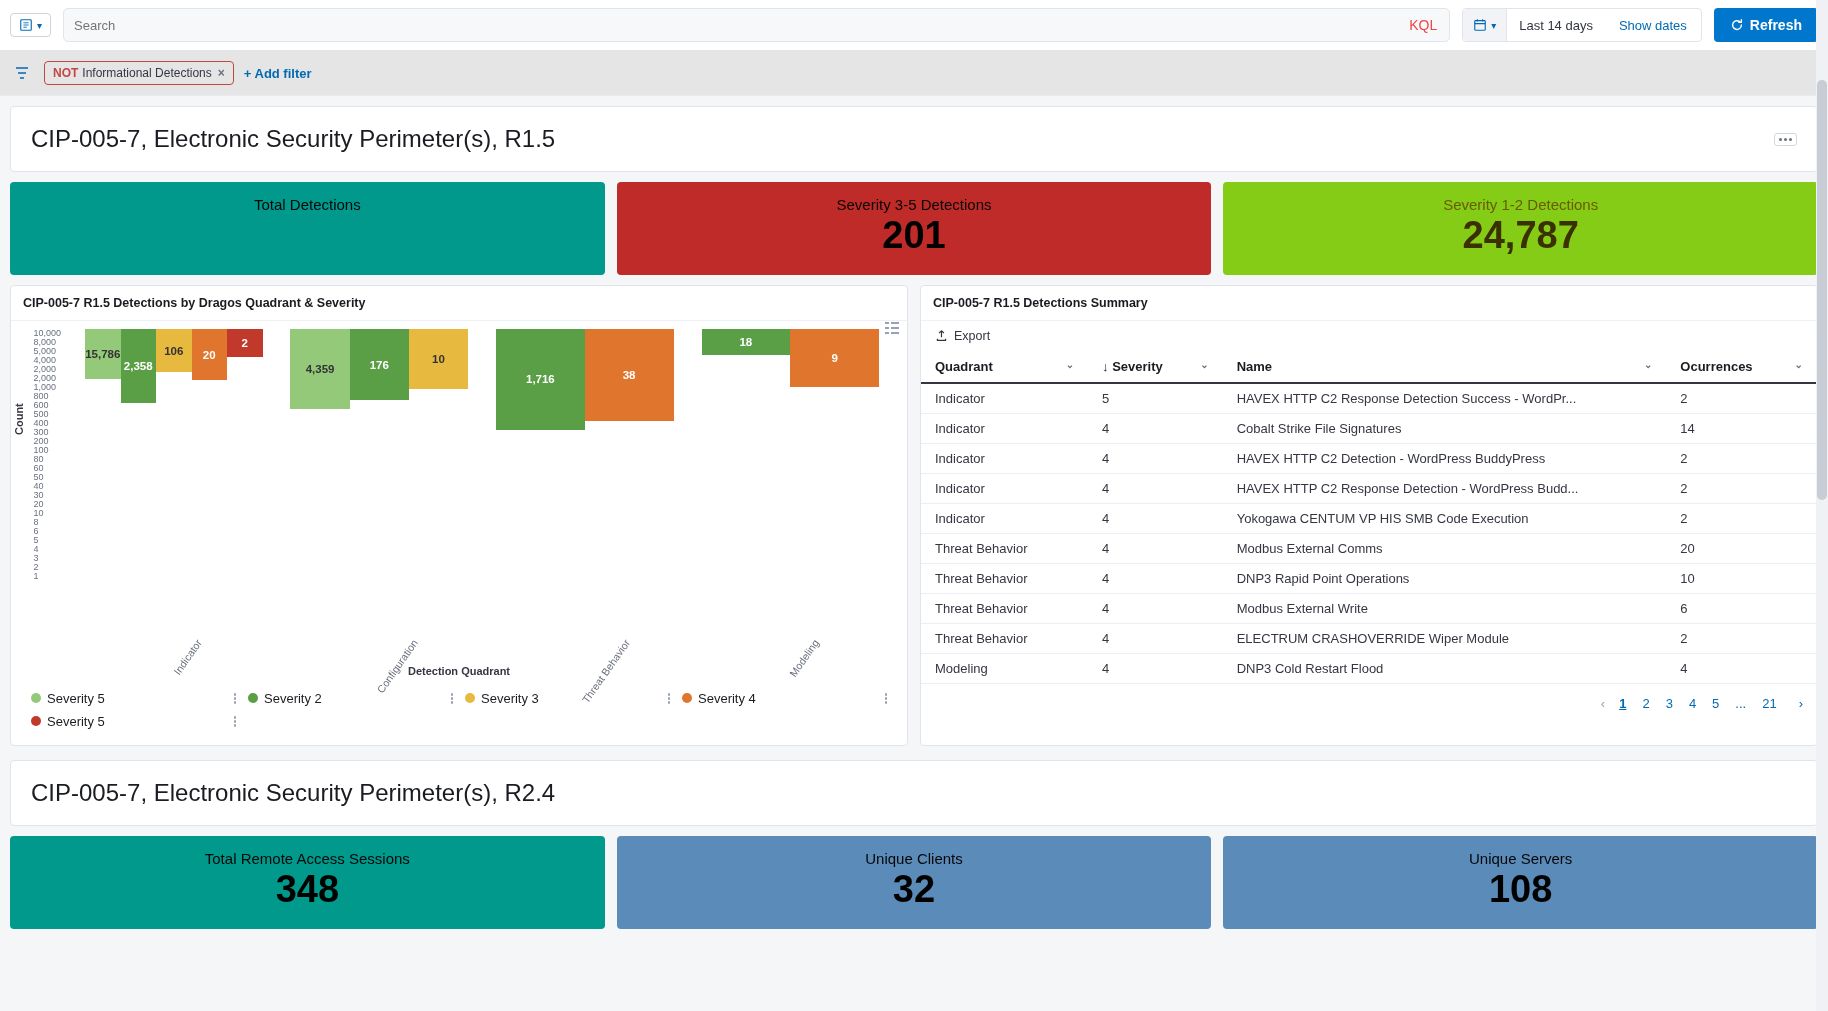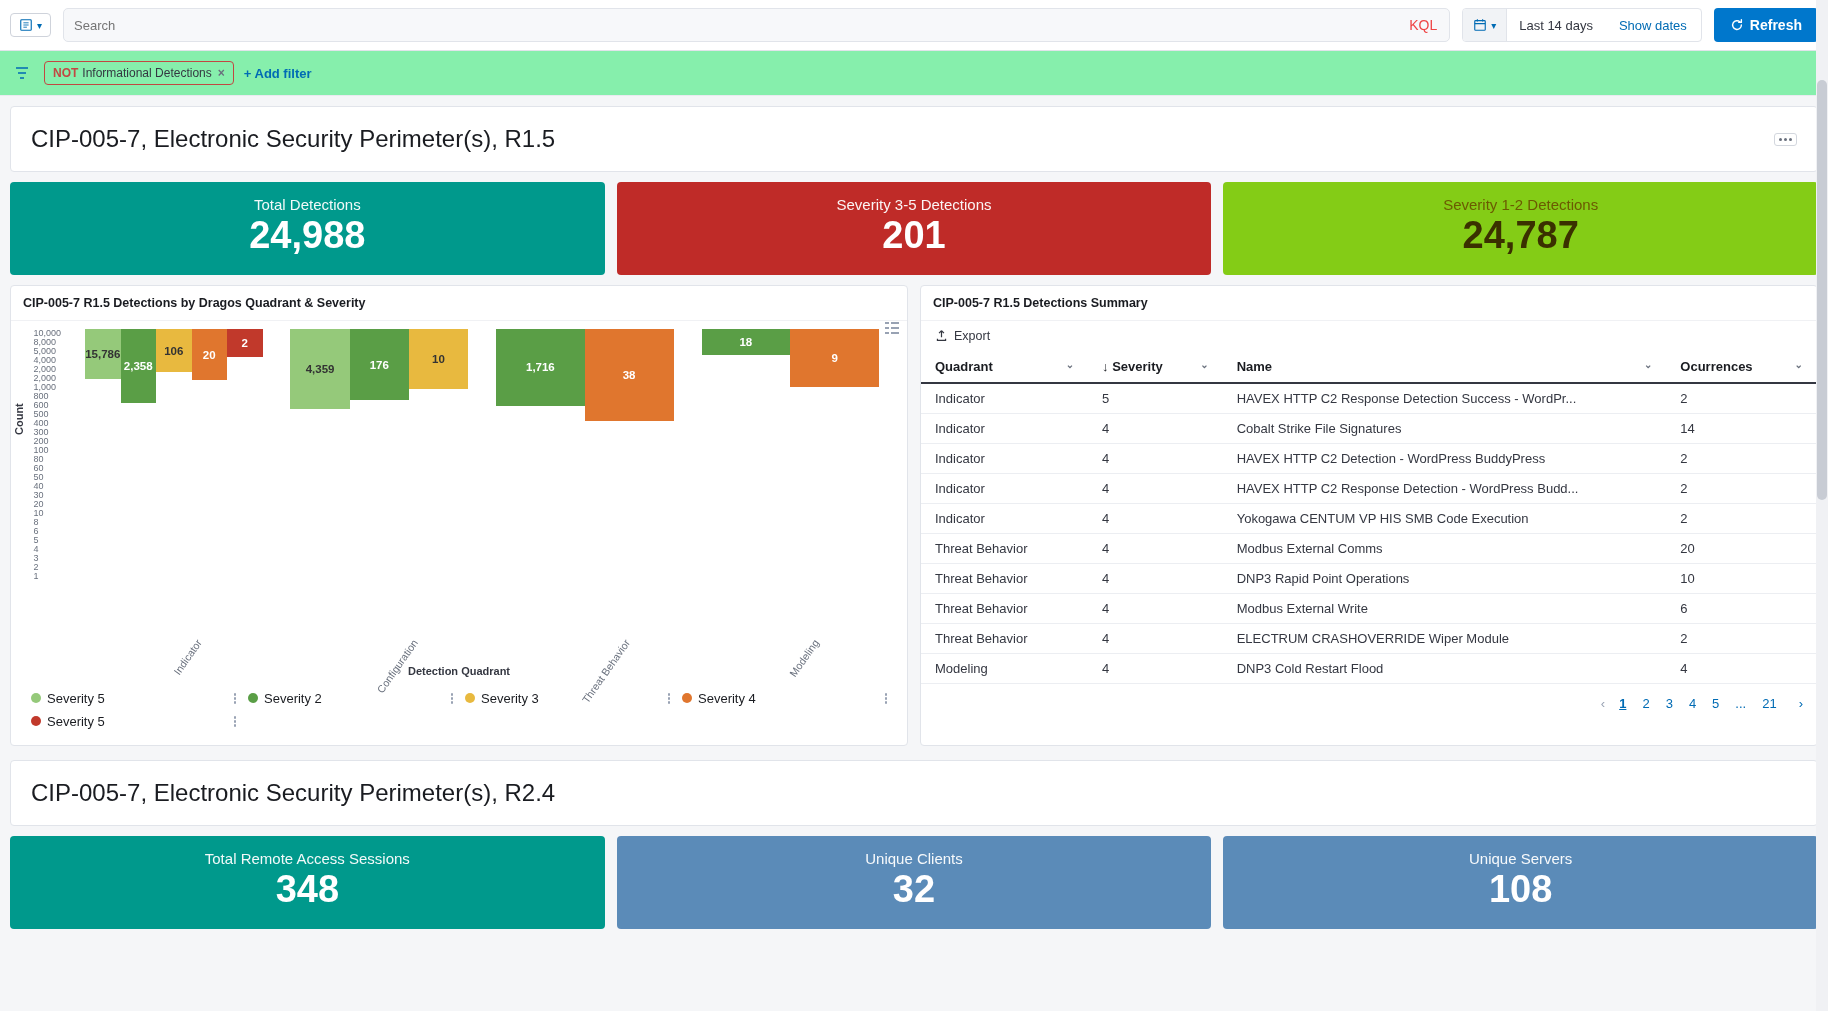--- a/index.html
+++ b/index.html
@@ -9,36 +9,36 @@
 .search-prepend svg{width:14px;height:14px;fill:#006bb4}
 .search-box{flex:1;display:flex;align-items:center;background:#f7f8fa;border:1px solid #e1e4ea;border-radius:5px;height:34px}
 .search-input{flex:1;border:none;background:transparent;padding:0 10px;font-size:13px;outline:none}
 .kql-badge{color:#ef4444;font-weight:400;padding:0 12px;font-size:14px}
 .date-box{display:flex;align-items:center;border:1px solid #e1e4ea;border-radius:4px;height:34px;overflow:hidden}
 .calbtn{display:flex;align-items:center;gap:4px;padding:0 10px;height:100%;background:#f1f3f6;border-right:1px solid #e1e4ea;color:#006bb4;cursor:pointer}
 .date-text{padding:0 12px;font-size:13px;color:#343741}
 .show-dates{color:#006bb4;padding:0 14px;font-weight:500;font-size:13px;cursor:pointer}
 .refresh-btn{display:flex;align-items:center;gap:6px;background:#07C;color:#fff;border:none;border-radius:4px;height:34px;padding:0 16px;font-weight:600;cursor:pointer;font-size:14px}
 .refresh-btn svg{width:14px;height:14px;fill:#fff}
-.filterbar{display:flex;align-items:center;gap:10px;padding:10px 10px;background:#86efac;border-bottom:1px solid #e9ebf0}
+.filterbar{display:flex;align-items:center;gap:10px;padding:10px 10px;background:#e5e5e5;border-bottom:1px solid #e9ebf0}
 .filter-icon{width:24px;height:24px;display:flex;align-items:center;justify-content:center;color:#006bb4;cursor:pointer}
 .filter-icon svg{width:16px;height:16px;stroke:#006bb4;fill:none;stroke-width:1.5}
 .filter-pill{display:flex;align-items:center;gap:4px;border:1px solid #c24742;border-radius:4px;padding:4px 8px;font-size:12px}
 .filter-pill .neg{color:#c24742;font-weight:700}
 .filter-pill .txt{color:#343741}
 .filter-pill .x{color:#69707d;cursor:pointer;font-weight:700;margin-left:2px}
 .add-filter{color:#006bb4;font-weight:600;cursor:pointer;font-size:13px}
 .page{padding:10px 10px 20px 10px}
 .section-head{background:#fff;border:1px solid #e1e4ea;border-radius:4px;padding:18px 20px;display:flex;align-items:center;justify-content:space-between;margin-bottom:10px}
 .section-head h1{font-size:24px;font-weight:400;color:#1a1c21}
 .menu3{display:flex;flex-direction:column;gap:2px;padding:4px;border:1px solid #d3d7de;border-radius:3px;cursor:pointer}
 .menu3 span{display:block;width:3px;height:3px;background:#69707d;border-radius:50%}
 .menu3.horiz{flex-direction:row}
 .kpi-row{display:flex;gap:12px;margin-bottom:10px}
-.kpi{flex:1;border-radius:4px;text-align:center;padding:14px 10px 18px 10px;color:#ffffff}
+.kpi{flex:1;border-radius:4px;text-align:center;padding:14px 10px 18px 10px;color:#000000}
 .kpi .lbl{font-size:15px;font-weight:400;opacity:.95}
 .kpi .val{font-size:38px;font-weight:800;line-height:1.1;margin-top:2px}
 .kpi.teal{background:#00998c}
 .kpi.red{background:#bf2b28}
 .kpi.gold{background:#84cc16;color:#5a4a00}
 .kpi.gold .lbl{color:#6a5500}
 .kpi.gold .val{color:#3a3000}
 .kpi.blue{background:#5b8bb8}
 .panels{display:flex;gap:12px;margin-bottom:14px}
 .panel{background:#fff;border:1px solid #e1e4ea;border-radius:4px;position:relative}
@@ -142,21 +142,20 @@
     <div class="menu3 horiz">
         <span></span>
         <span></span>
         <span></span>
       </div>
   </div>
 
   <div class="kpi-row">
     <div class="kpi teal">
       <div class="lbl">Total Detections</div>
-      <div class="val">24,988</div>
     </div>
     <div class="kpi red">
       <div class="lbl">Severity 3-5 Detections</div>
       <div class="val">201</div>
     </div>
     <div class="kpi gold">
       <div class="lbl">Severity 1-2 Detections</div>
       <div class="val">24,787</div>
     </div>
   </div>
@@ -217,21 +216,21 @@
               <div class="seg s5" style="height: 27.733px;">2</div>
               <div class="xcat">Indicator</div>
             </div>
             <div class="barcol">
               <div class="seg s1" style="height: 80.5498px;">4,359</div>
               <div class="seg s2" style="height: 71.5206px;">176</div>
               <div class="seg s3" style="height: 60.5316px;">10</div>
               <div class="xcat">Configuration</div>
             </div>
             <div class="barcol">
-              <div class="seg s2" style="height: 77px;">1,716</div>
+              <div class="seg s2" style="height: 101px;">1,716</div>
               <div class="seg s4" style="height: 92.4816px;">38</div>
               <div class="xcat">Threat Behavior</div>
             </div>
             <div class="barcol">
               <div class="seg s2" style="height: 25.9913px;">18</div>
               <div class="seg s4" style="height: 58.1256px;">9</div>
               <div class="xcat">Modeling</div>
             </div>
           </div>
       </div>

